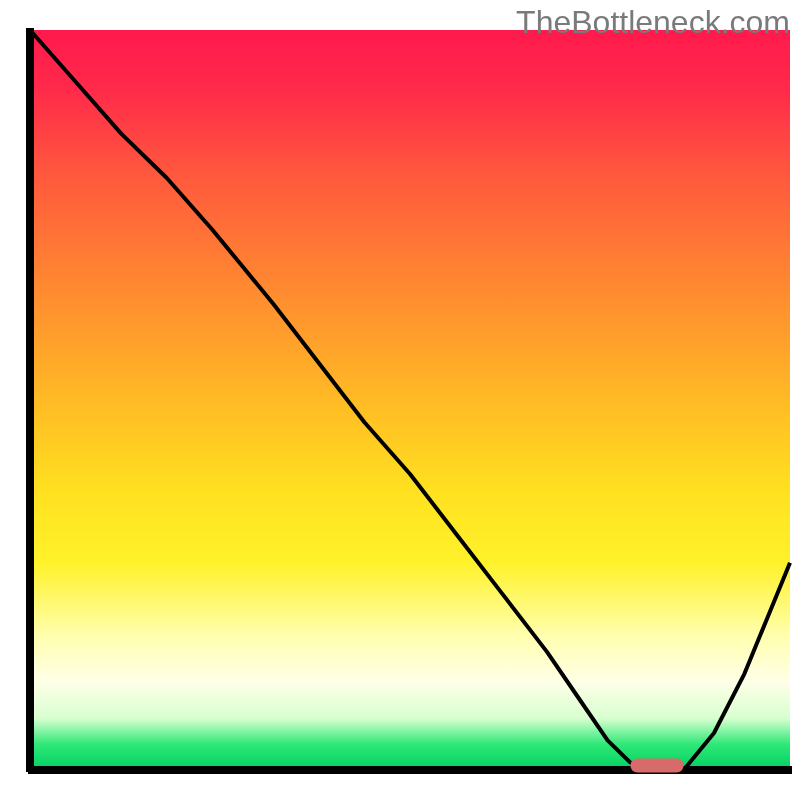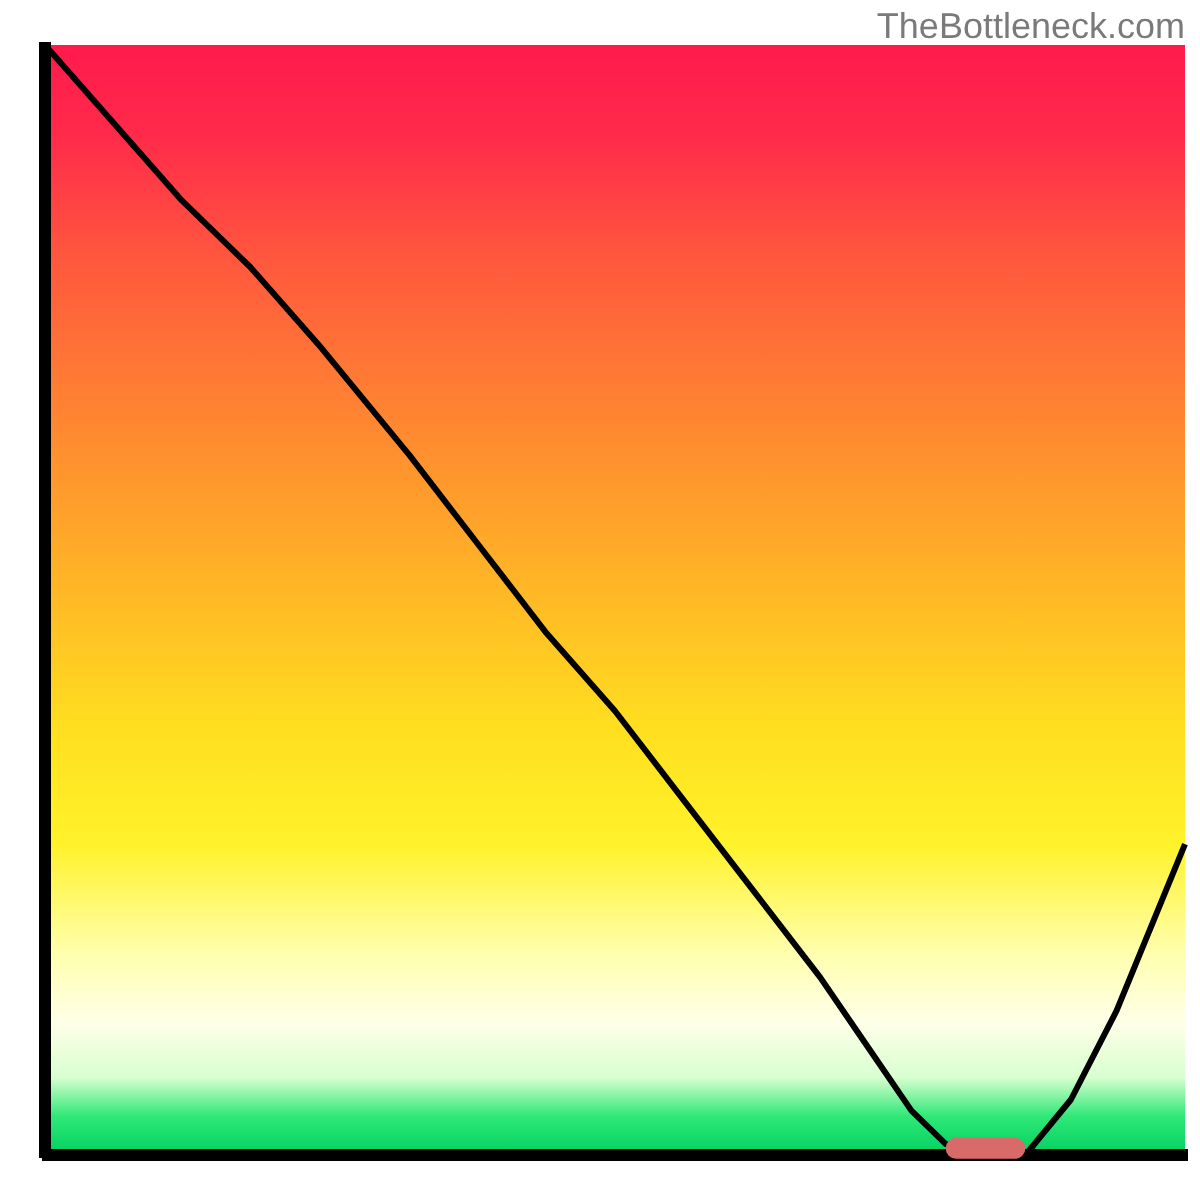--- a/index.html
+++ b/index.html
@@ -12,21 +12,21 @@
   }
   .chart-container {
     position: relative;
     width: 800px;
     height: 800px;
   }
   .watermark {
     position: absolute;
     top: 4px;
     right: 10px;
-    font-size: 24px;
+    font-size: 32px;
     color: #7a7a7a;
     font-weight: 500;
     z-index: 10;
   }
   svg {
     display: block;
   }
 </style>
 </head>
 <body>

